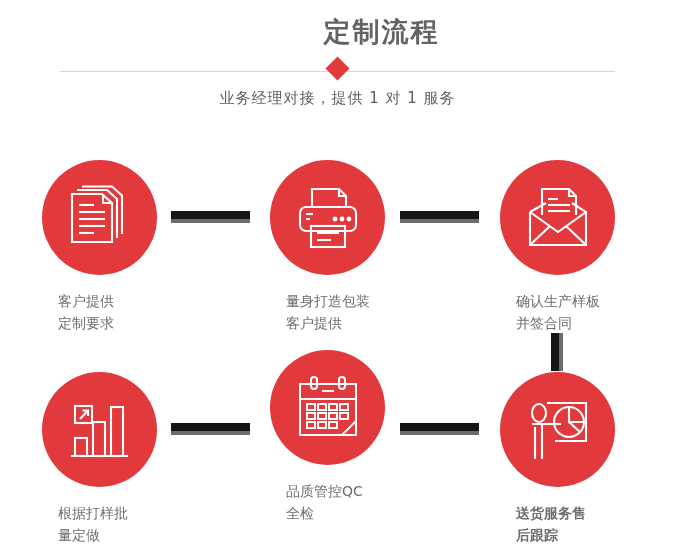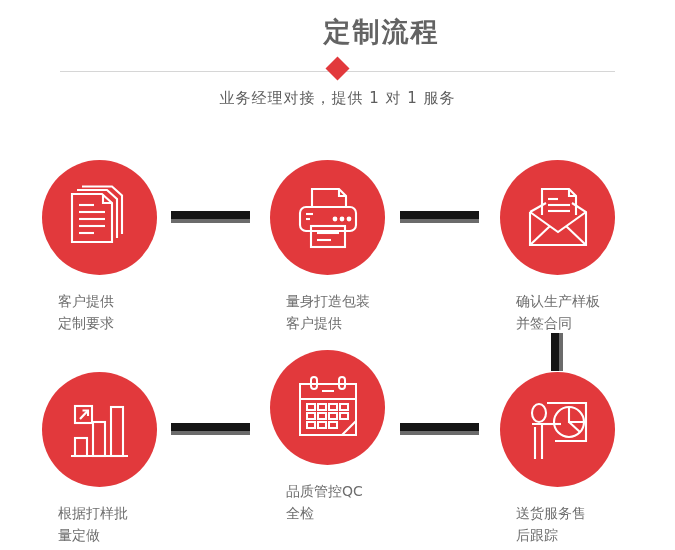--- a/index.html
+++ b/index.html
@@ -51,21 +51,21 @@
     white-space:pre-line;
     padding-left:16px;
   }
 
   
   #step-1{left:42px;top:160px;}
   #step-2{left:270px;top:160px;}
   #step-3{left:500px;top:160px;}
   #step-4{left:42px;top:372px;}
   #step-5{left:270px;top:350px;}
-  #step-6{left:500px;top:372px;}
+  #step-6{left:500px;top:372px;font-weight:bold;}
 
   
   .conn-h{position:absolute;width:79px;height:12px;}
   .conn-h .bar{position:absolute;left:0;top:0;width:79px;height:8px;background:#151515;}
   .conn-h .shadow{position:absolute;left:0;top:8px;width:79px;height:4px;background:#6b6b6b;}
   #conn-h-1{left:171px;top:211px;}
   #conn-h-2{left:400px;top:211px;}
   #conn-h-3{left:171px;top:423px;}
   #conn-h-4{left:400px;top:423px;}
 

